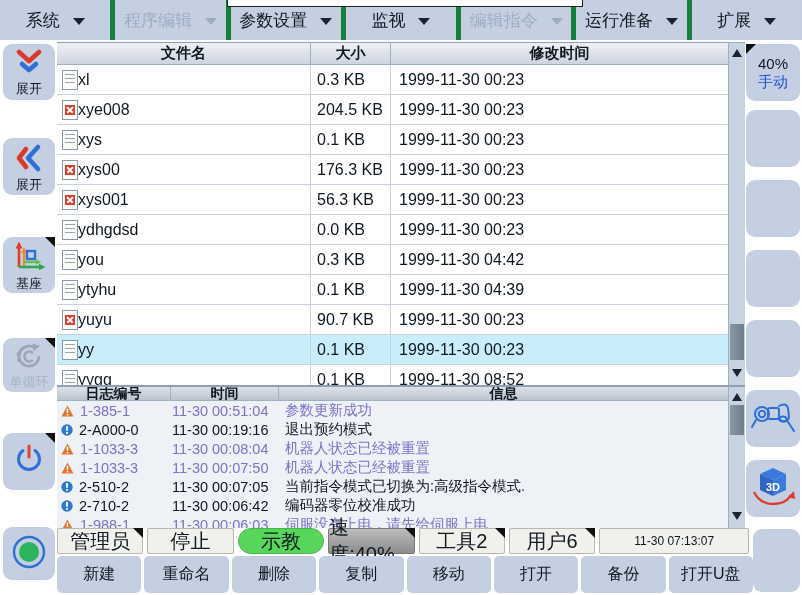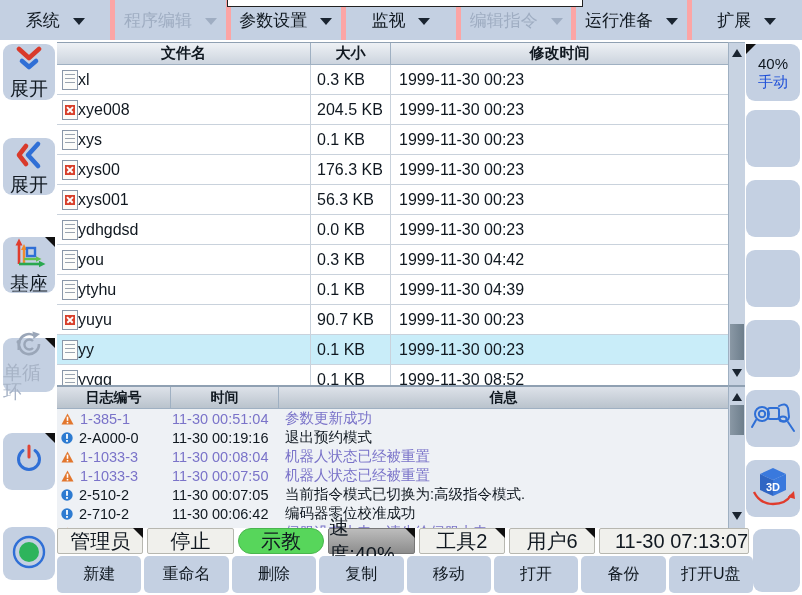--- a/index.html
+++ b/index.html
@@ -1,36 +1,36 @@
 <!DOCTYPE html>
 <html><head>
 <meta charset="utf-8">
 <style>
   html,body{margin:0;padding:0;background:#e8e8e8;}
   .screen{position:relative;width:802px;height:595px;background:#fff;overflow:hidden;
           font-family:"Liberation Sans",sans-serif;color:#101820;}
 
   
-  .menubar{position:absolute;left:0;top:0;width:802px;height:40px;display:flex;gap:5px;background:#fca5a5;}
+  .menubar{position:absolute;left:0;top:0;width:802px;height:40px;display:flex;gap:5px;background:#15803d;}
   .mitem{flex:1;background:#c4d0e2;display:flex;align-items:center;justify-content:center;gap:13px;
          font-size:17px;cursor:default;}
   .mitem .dd{width:0;height:0;border-left:6px solid transparent;border-right:6px solid transparent;
              border-top:7px solid #1a2430;margin-top:2px;}
   .mitem.dis{color:#9fadc2;}
   .mitem.dis .dd{border-top-color:#9fadc2;}
 
   
   .popup-edge{position:absolute;left:227px;top:0;width:356px;height:7px;background:#fff;
               border:1px solid #222;border-top:none;box-sizing:border-box;z-index:6;}
 
   
   .leftbar{position:absolute;left:0;top:42px;width:57px;height:553px;background:#fff;}
   .lbtn{position:absolute;left:3px;width:52px;background:#c4d0e2;border-radius:9px;
         display:flex;flex-direction:column;align-items:center;justify-content:center;gap:1px;}
-  .lbtn .lbl{font-size:19px;color:#101820;line-height:1;}
+  .lbtn .lbl{font-size:13px;color:#101820;line-height:1;}
   .lbtn.dis .lbl{color:#a7b3c6;}
   .lb1{top:2px;height:56px}.lb2{top:96px;height:57px}.lb3{top:195px;height:56px}
   .lb4{top:296px;height:54px}.lb5{top:391px;height:57px}.lb6{top:485px;height:53px}
   .notch::after{content:"";position:absolute;top:0;right:0;border-top:10px solid #111;
                 border-left:10px solid transparent;}
 
   
   .ftable{position:absolute;left:57px;top:42px;width:671px;height:343px;overflow:hidden;
           border-top:1px solid #8fa0b2;box-sizing:border-box;background:#fff;}
   .fhead{display:flex;height:22px;background:linear-gradient(#eef1f5,#ccd4de);
@@ -62,21 +62,21 @@
   .sb-file{top:42px;height:343px;border-top:1px solid #9fb0c2;}
   .sb-log{top:385px;height:143px;border-top:2px solid #8fa0b2;}
   .arr{position:absolute;left:50%;transform:translateX(-50%);width:0;height:0;}
   .arr.up{border-left:5.5px solid transparent;border-right:5.5px solid transparent;border-bottom:8px solid #1a2430;}
   .arr.down{border-left:5.5px solid transparent;border-right:5.5px solid transparent;border-top:8px solid #1a2430;}
   .thumb{position:absolute;left:1px;right:1px;background:linear-gradient(90deg,#8a98a5,#6d7e8c);}
 
   
   .ltable{position:absolute;left:57px;top:385px;width:671px;height:143px;overflow:hidden;
           border-top:2px solid #8fa0b2;box-sizing:border-box;background:#eef1f5;}
-  .lhead{display:flex;height:22px;background:linear-gradient(#dde2e9,#bac3cd);
+  .lhead{display:flex;height:14px;background:linear-gradient(#dde2e9,#bac3cd);
          border-bottom:1px solid #9fb0c2;font-weight:bold;font-size:14px;box-sizing:border-box;}
   .lh{display:flex;align-items:center;justify-content:center;box-sizing:border-box;}
   .lh.id{width:113px}.lh.time{width:108px;border-left:1px solid #9fb0c2}
   .lh.msg{flex:1;border-left:1px solid #9fb0c2}
   .lrow{display:flex;height:19px;align-items:center;font-size:14.5px;}
   .lrow.hl{color:#7a73c9;}
   .lc{box-sizing:border-box;display:flex;align-items:center;}
   .lc.id{width:113px;padding-left:4px;gap:6px}
   .lc.time{width:108px;padding-left:2px}
   .lc.msg{flex:1;padding-left:7px}
@@ -92,21 +92,21 @@
                   border-right:10px solid transparent;}
   .speed-val{font-size:15px;color:#101820;line-height:1.15;}
   .mode-val{font-size:15px;color:#1d4ed8;line-height:1.15;}
 
   
   .statusbar{position:absolute;left:57px;top:528px;width:692px;height:26px;display:flex;gap:4px;}
   .scell{flex:1;background:#f0f0ec;border:1px solid #b7b7b0;border-radius:2px;position:relative;
          display:flex;align-items:center;justify-content:center;font-size:20px;box-sizing:border-box;}
   .scell.green{background:#57d65b;border-color:#49b54e;border-radius:13px;}
   .scell.dark{background:linear-gradient(180deg,#bcbcbc,#8d8d8d);border-color:#787878;}
-  .scell.time{flex:1.75;font-size:20px;justify-content:flex-end;}
+  .scell.time{flex:1.75;font-size:12px;}
   .scell.tri::after{content:"";position:absolute;top:-1px;right:-1px;border-top:10px solid #111;
                     border-left:10px solid transparent;}
 
   
   .bottombar{position:absolute;left:57px;top:556px;width:696px;height:37px;display:flex;gap:3px;}
   .bbtn{flex:1;background:#c4d0e2;border-radius:5px;display:flex;align-items:center;
         justify-content:center;font-size:16px;}
   .corner-btn{position:absolute;left:753px;top:529px;width:47px;height:63px;background:#c4d0e2;
               border-radius:9px;}
 </style>

